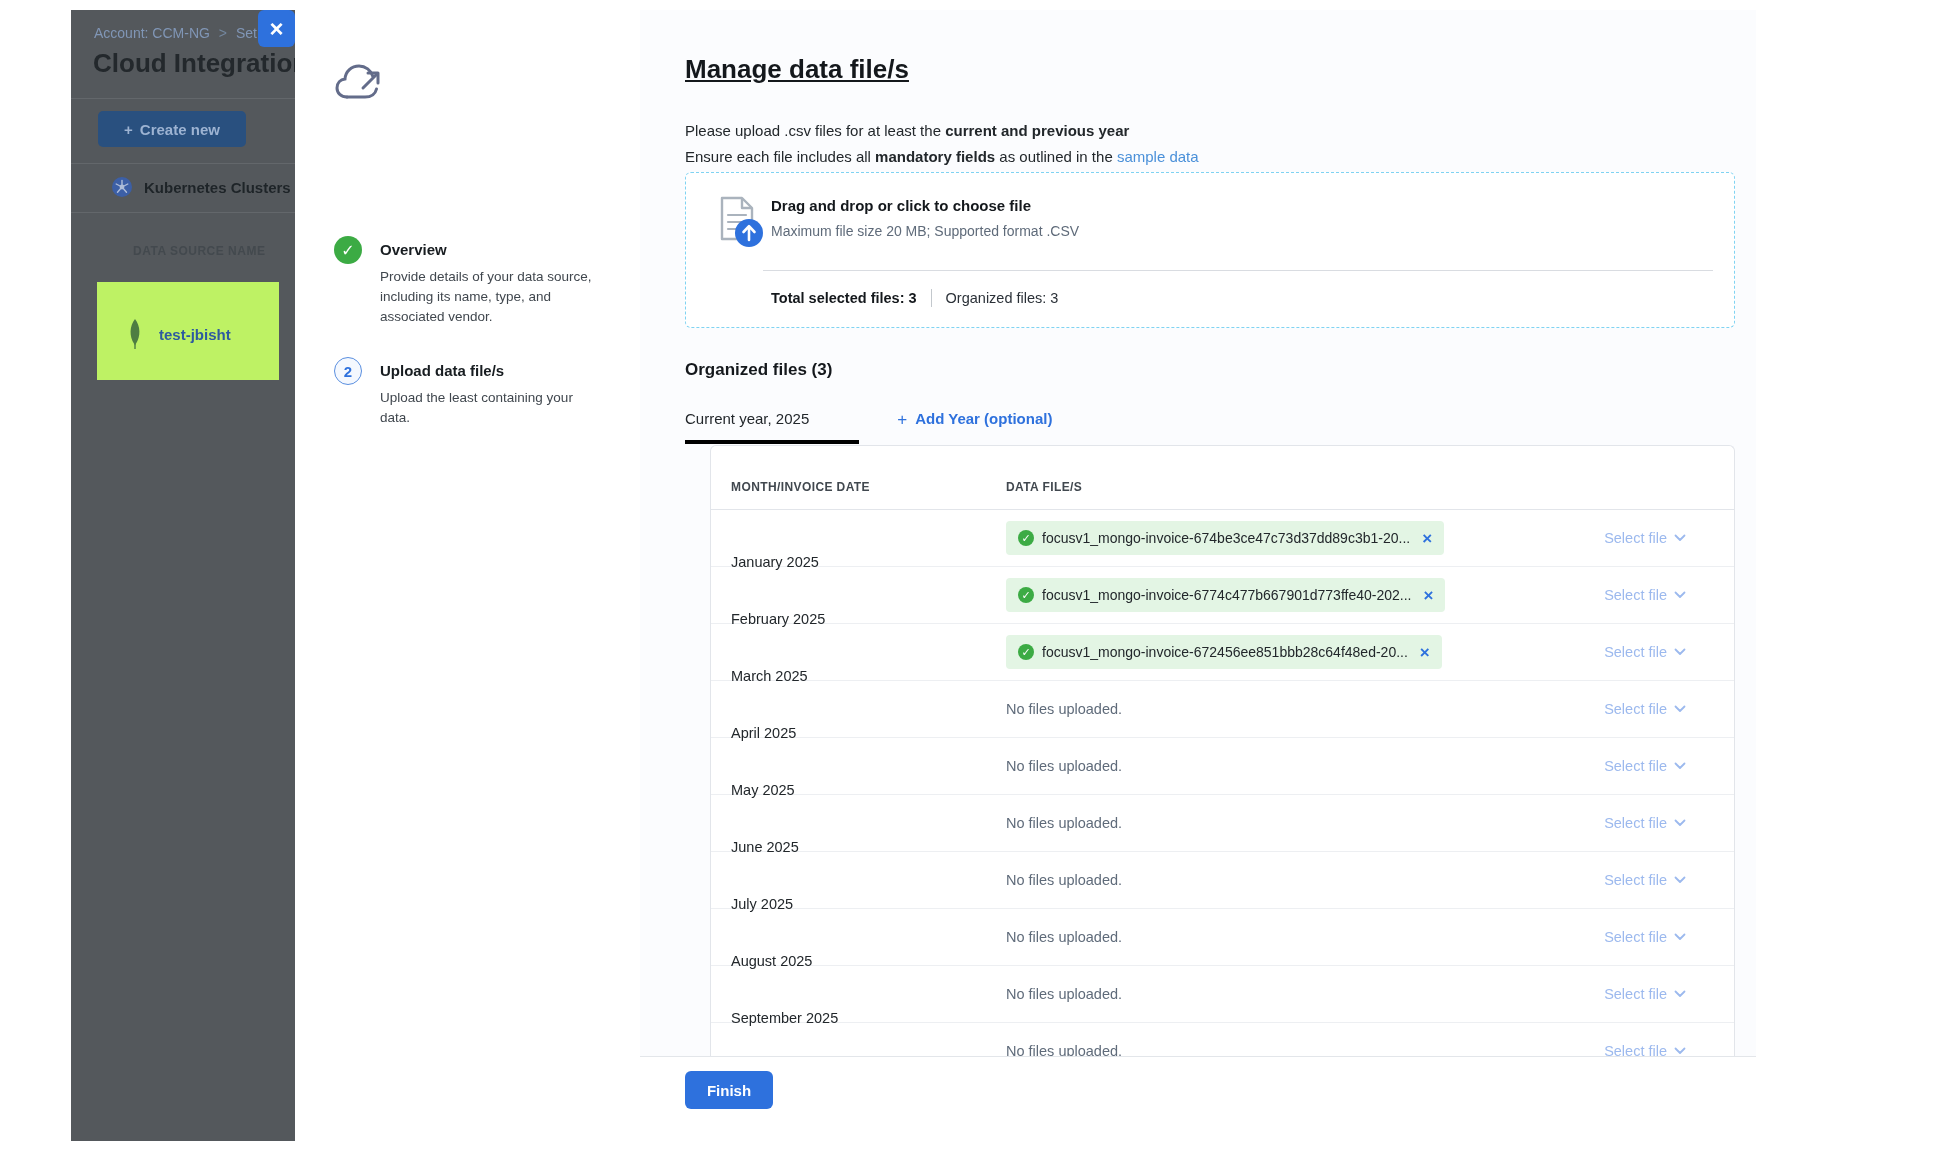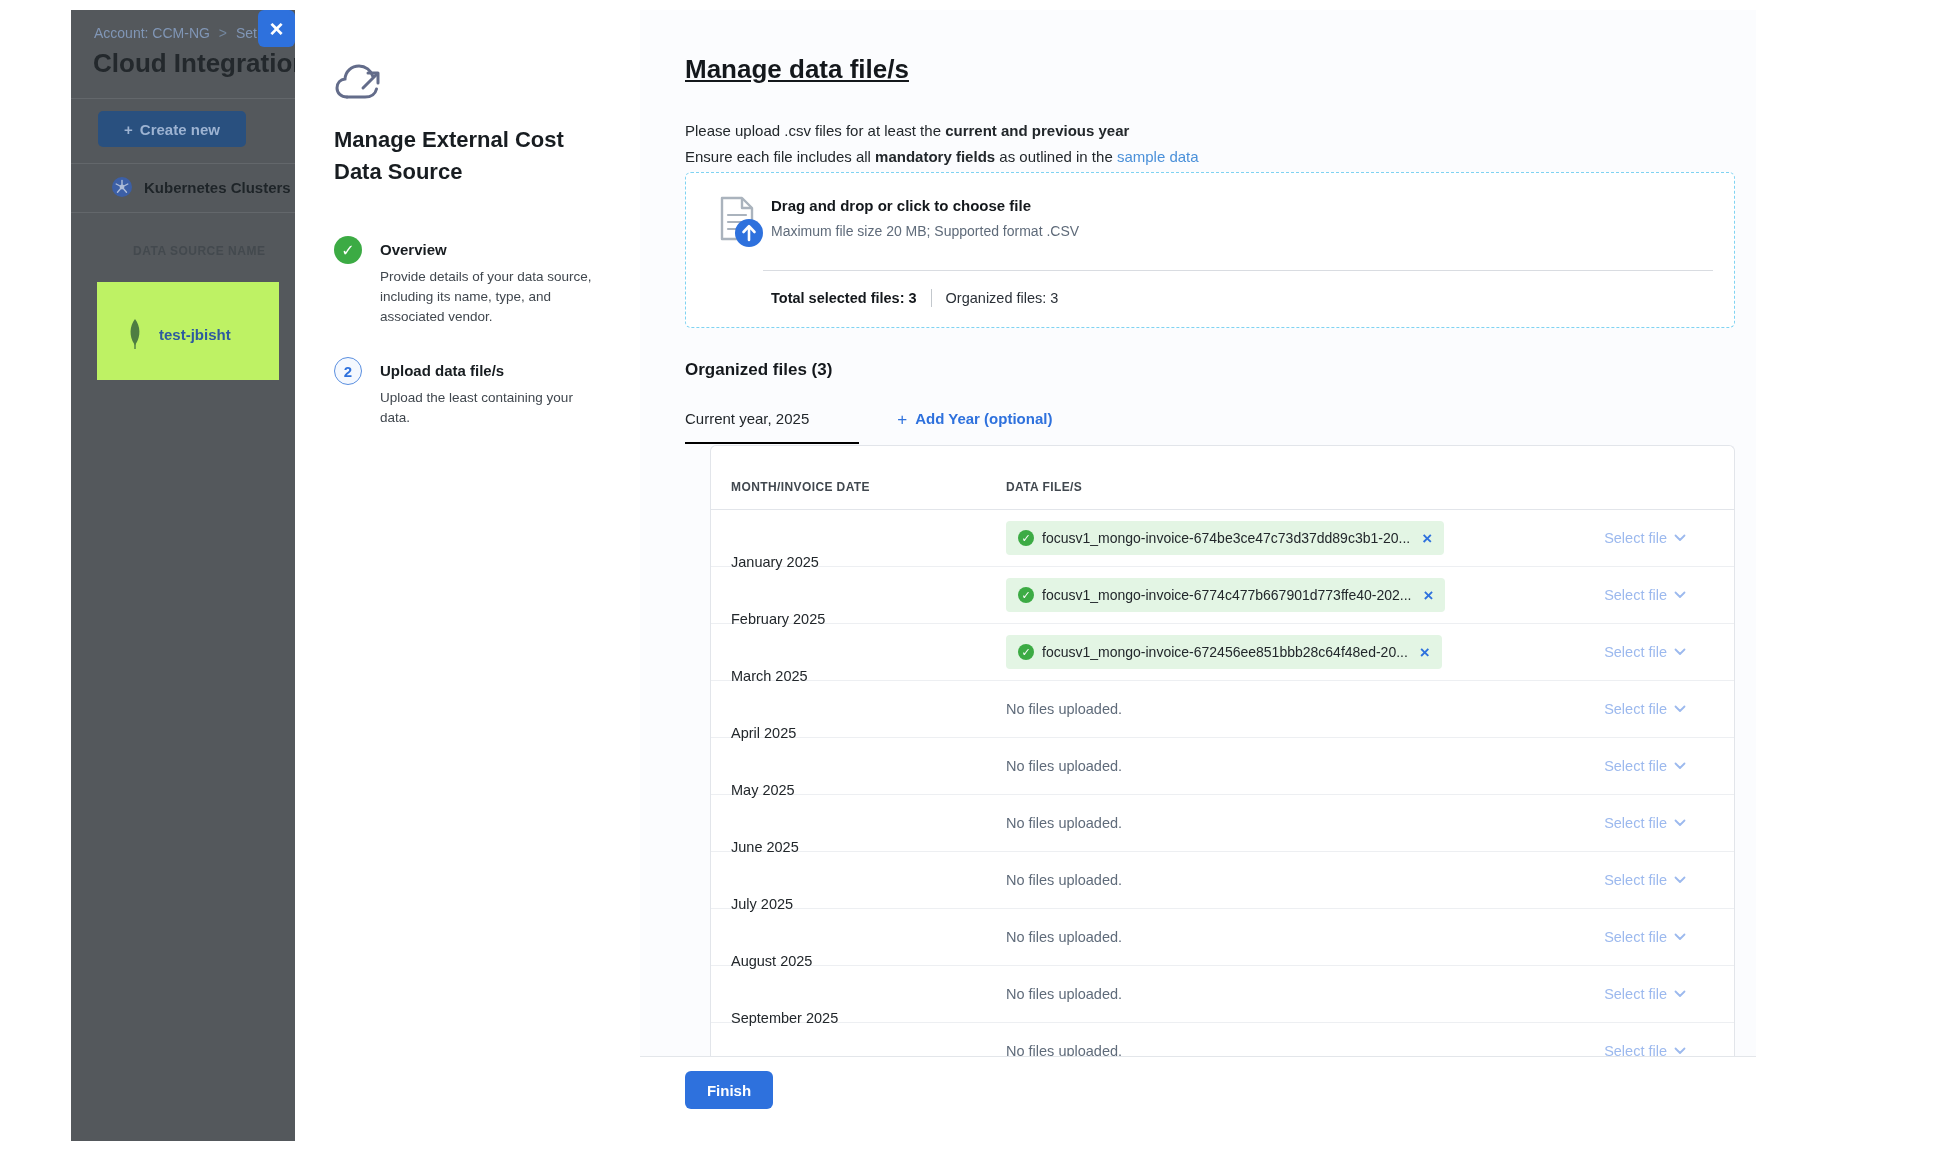--- a/index.html
+++ b/index.html
@@ -56,21 +56,21 @@
   .dz-sub { position:absolute; left:85px; top:50px; font-size:14px; color:#5f6b7a; }
   .dz-div { position:absolute; left:77px; top:97px; width:950px; height:1px; background:#d9dce1; }
   .dz-totals { position:absolute; left:85px; top:116px; display:flex; align-items:center; gap:14px; font-size:14.5px; }
   .dz-totals .tot { font-weight:bold; color:#14181c; }
   .dz-totals .vsep { width:1px; height:18px; background:#c3c8cd; }
   .dz-totals .org { color:#2b3138; }
 
   .organized-heading { position:absolute; left:45px; top:350px; font-size:17px; font-weight:bold; color:#14181c; }
 
   .tabs { position:absolute; left:45px; top:392px; display:flex; }
-  .tab-active { font-size:15px; color:#22272b; padding:8px 50px 4px 0; border-bottom:2px solid #000000; }
+  .tab-active { font-size:15px; color:#22272b; padding:8px 50px 4px 0; border-bottom:4px solid #000000; }
   .tab-add { font-size:15px; font-weight:bold; color:#2e71dd; padding:8px 0 14px 38px; display:flex; gap:8px; cursor:pointer; }
   .tab-add .plus { font-size:17px; font-weight:normal; }
 
   .table-card { position:absolute; left:70px; top:435px; width:1025px; height:621px;
     background:#ffffff; border:1px solid #e2e5ea; border-radius:6px 6px 0 0; border-bottom:none; overflow:hidden; }
   .thead { display:flex; height:64px; align-items:flex-end; border-bottom:1px solid #e2e5ea;
     padding:0 0 14px 0; }
   .thead .h1c { width:295px; padding-left:20px; }
   .thead .h2c { flex:1; }
   .thead span { font-size:12px; font-weight:bold; letter-spacing:.4px; color:#41484f; }
@@ -146,21 +146,20 @@
 
   <div class="wizard">
     <div class="wiz-icon">
       <svg width="50" height="42" viewBox="0 0 50 42">
         <path d="M12 35 C6 35 2 31 2 26 C2 21 5.5 17.6 10 17 C10.5 9.5 16.5 4 24 4 C30.5 4 36 8.2 37.8 14.2" fill="none" stroke="#636c8a" stroke-width="3" stroke-linecap="round"></path>
         <path d="M12 35 C20 35 26 35 30 35 C36.5 35 40.5 31.5 41.5 27" fill="none" stroke="#636c8a" stroke-width="3" stroke-linecap="round"></path>
         <line x1="28" y1="26" x2="42" y2="12" stroke="#636c8a" stroke-width="3" stroke-linecap="round"></line>
         <path d="M33 11 L43 11 L43 21" fill="none" stroke="#636c8a" stroke-width="3" stroke-linecap="round" stroke-linejoin="round"></path>
       </svg>
     </div>
-    <div class="wiz-title">Manage External Cost Data Source</div>
 
     <div class="step step-1">
       <div class="step-bullet bullet-done">
         <span>✓</span>
       </div>
       <div>
         <div class="step-label">Overview</div>
         <div class="step-desc">Provide details of your data source, including its name, type, and associated vendor.</div>
       </div>
     </div>

